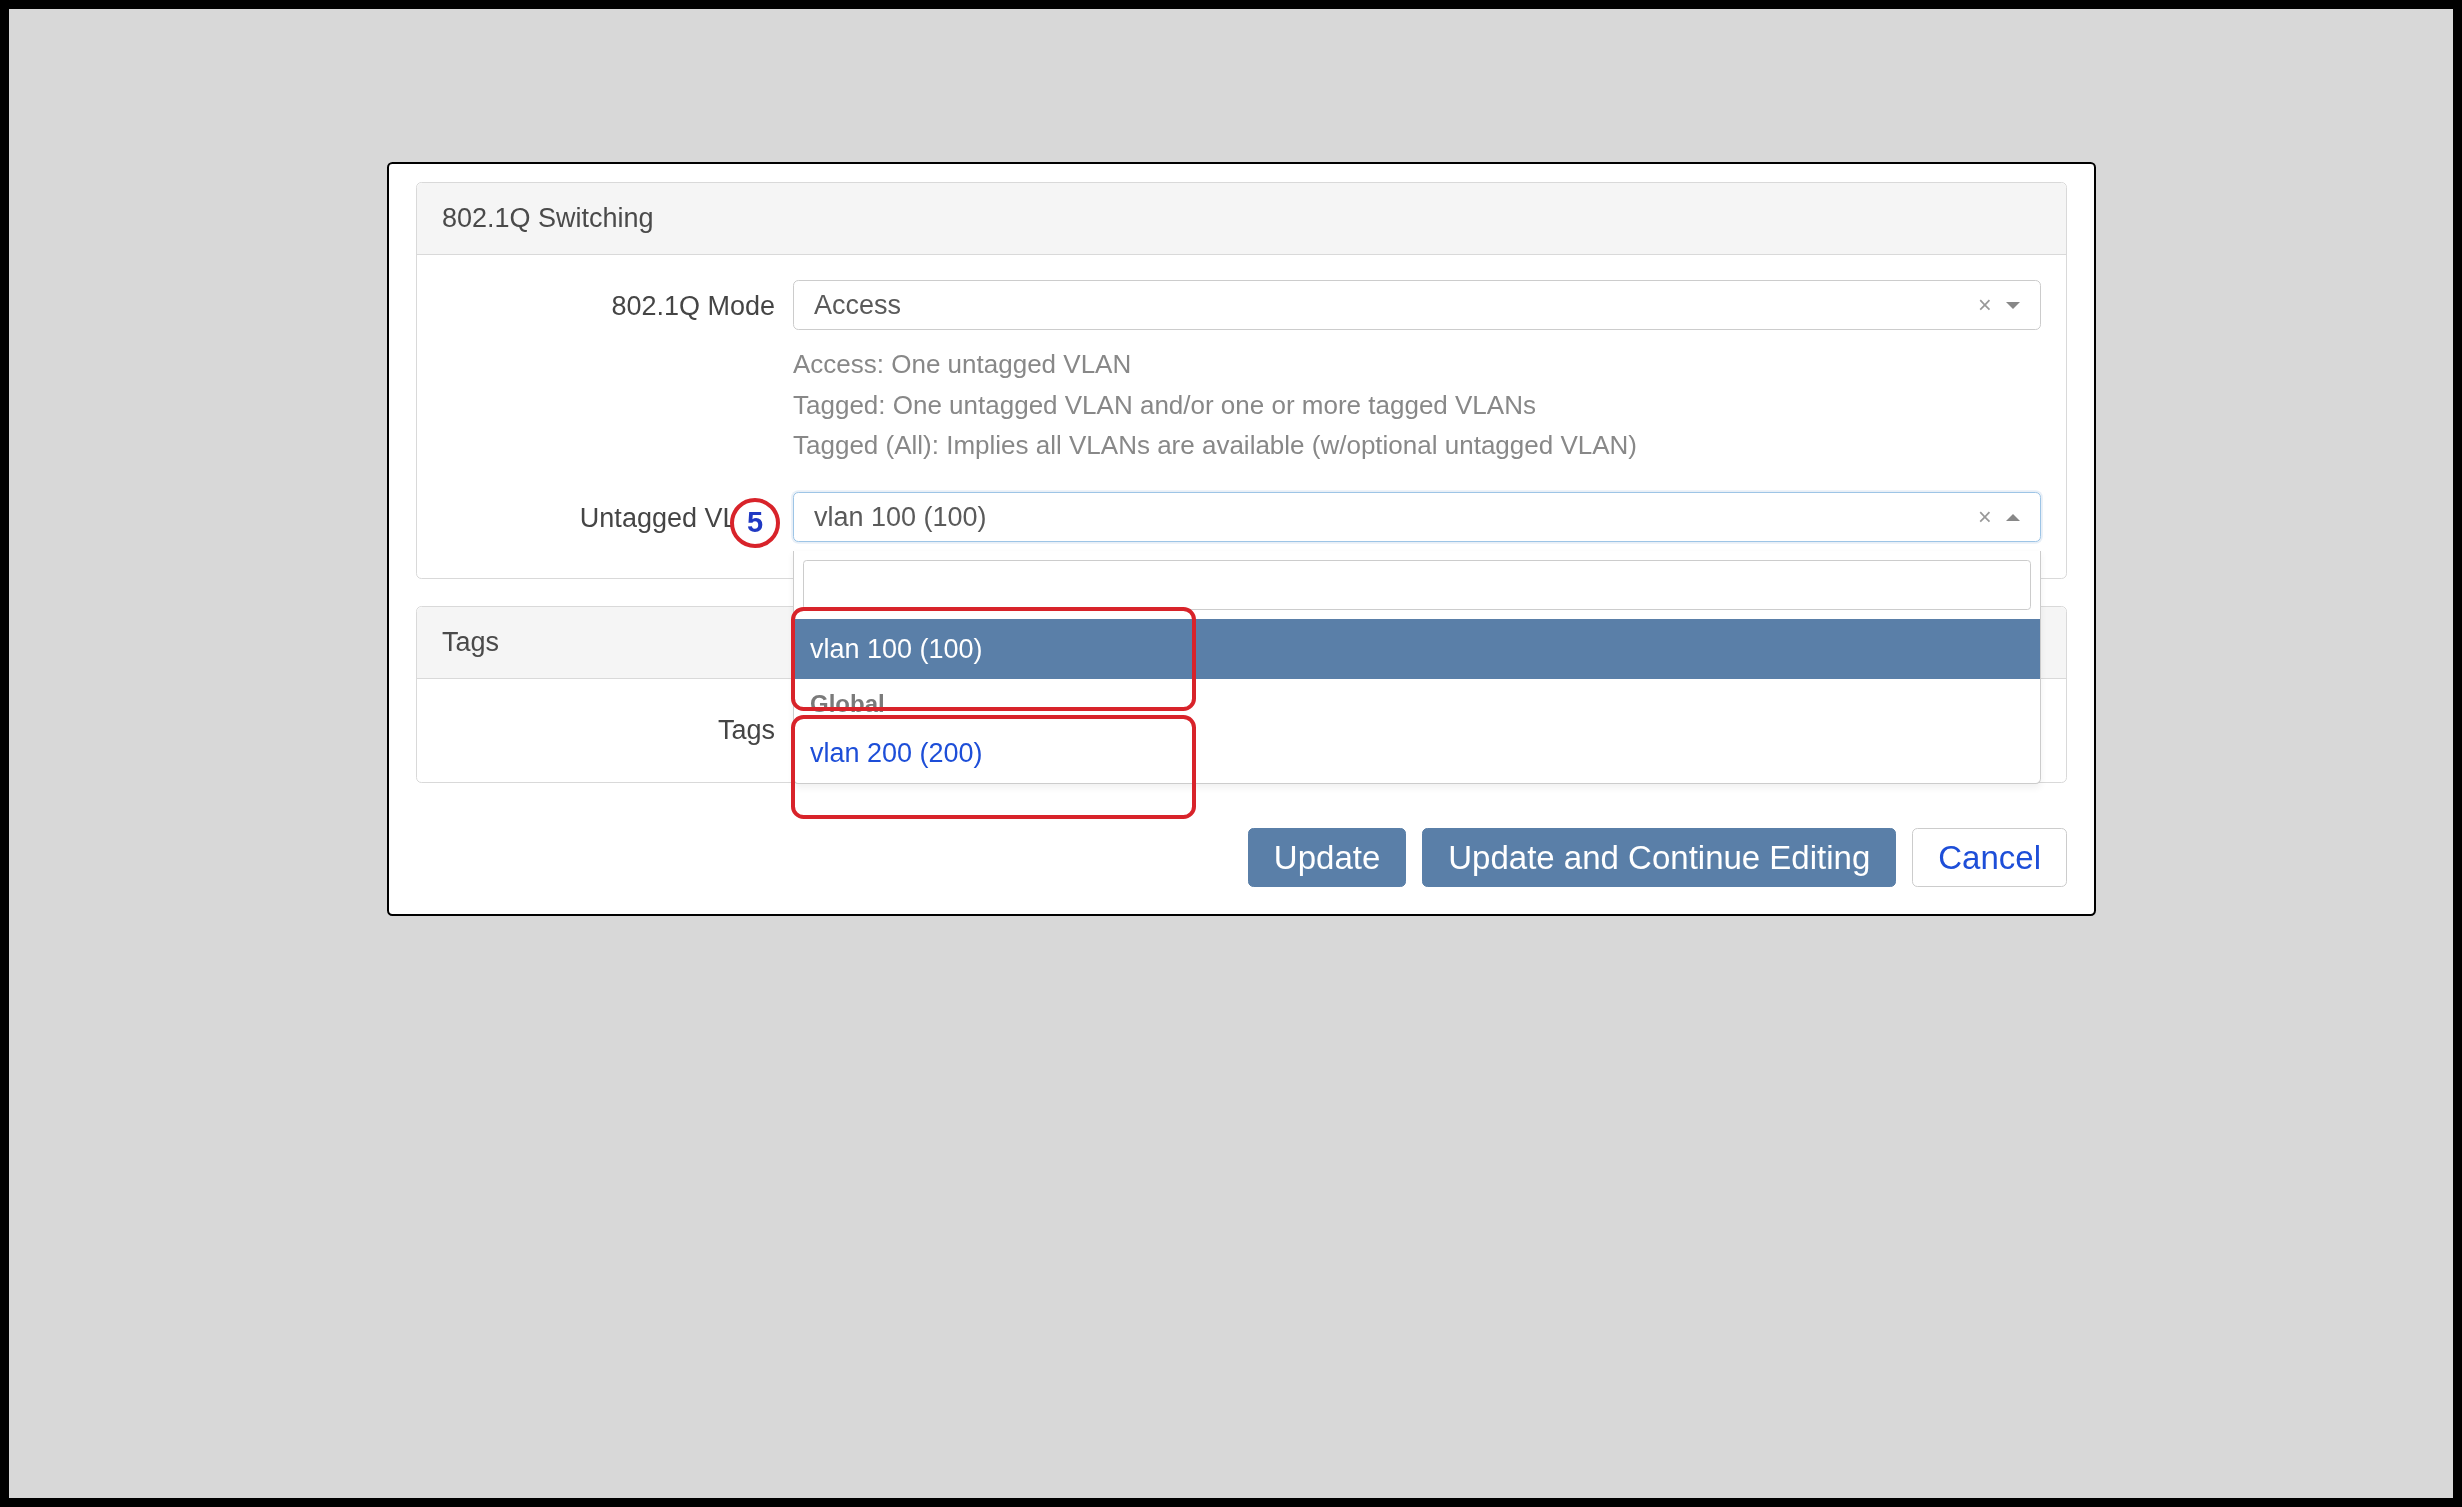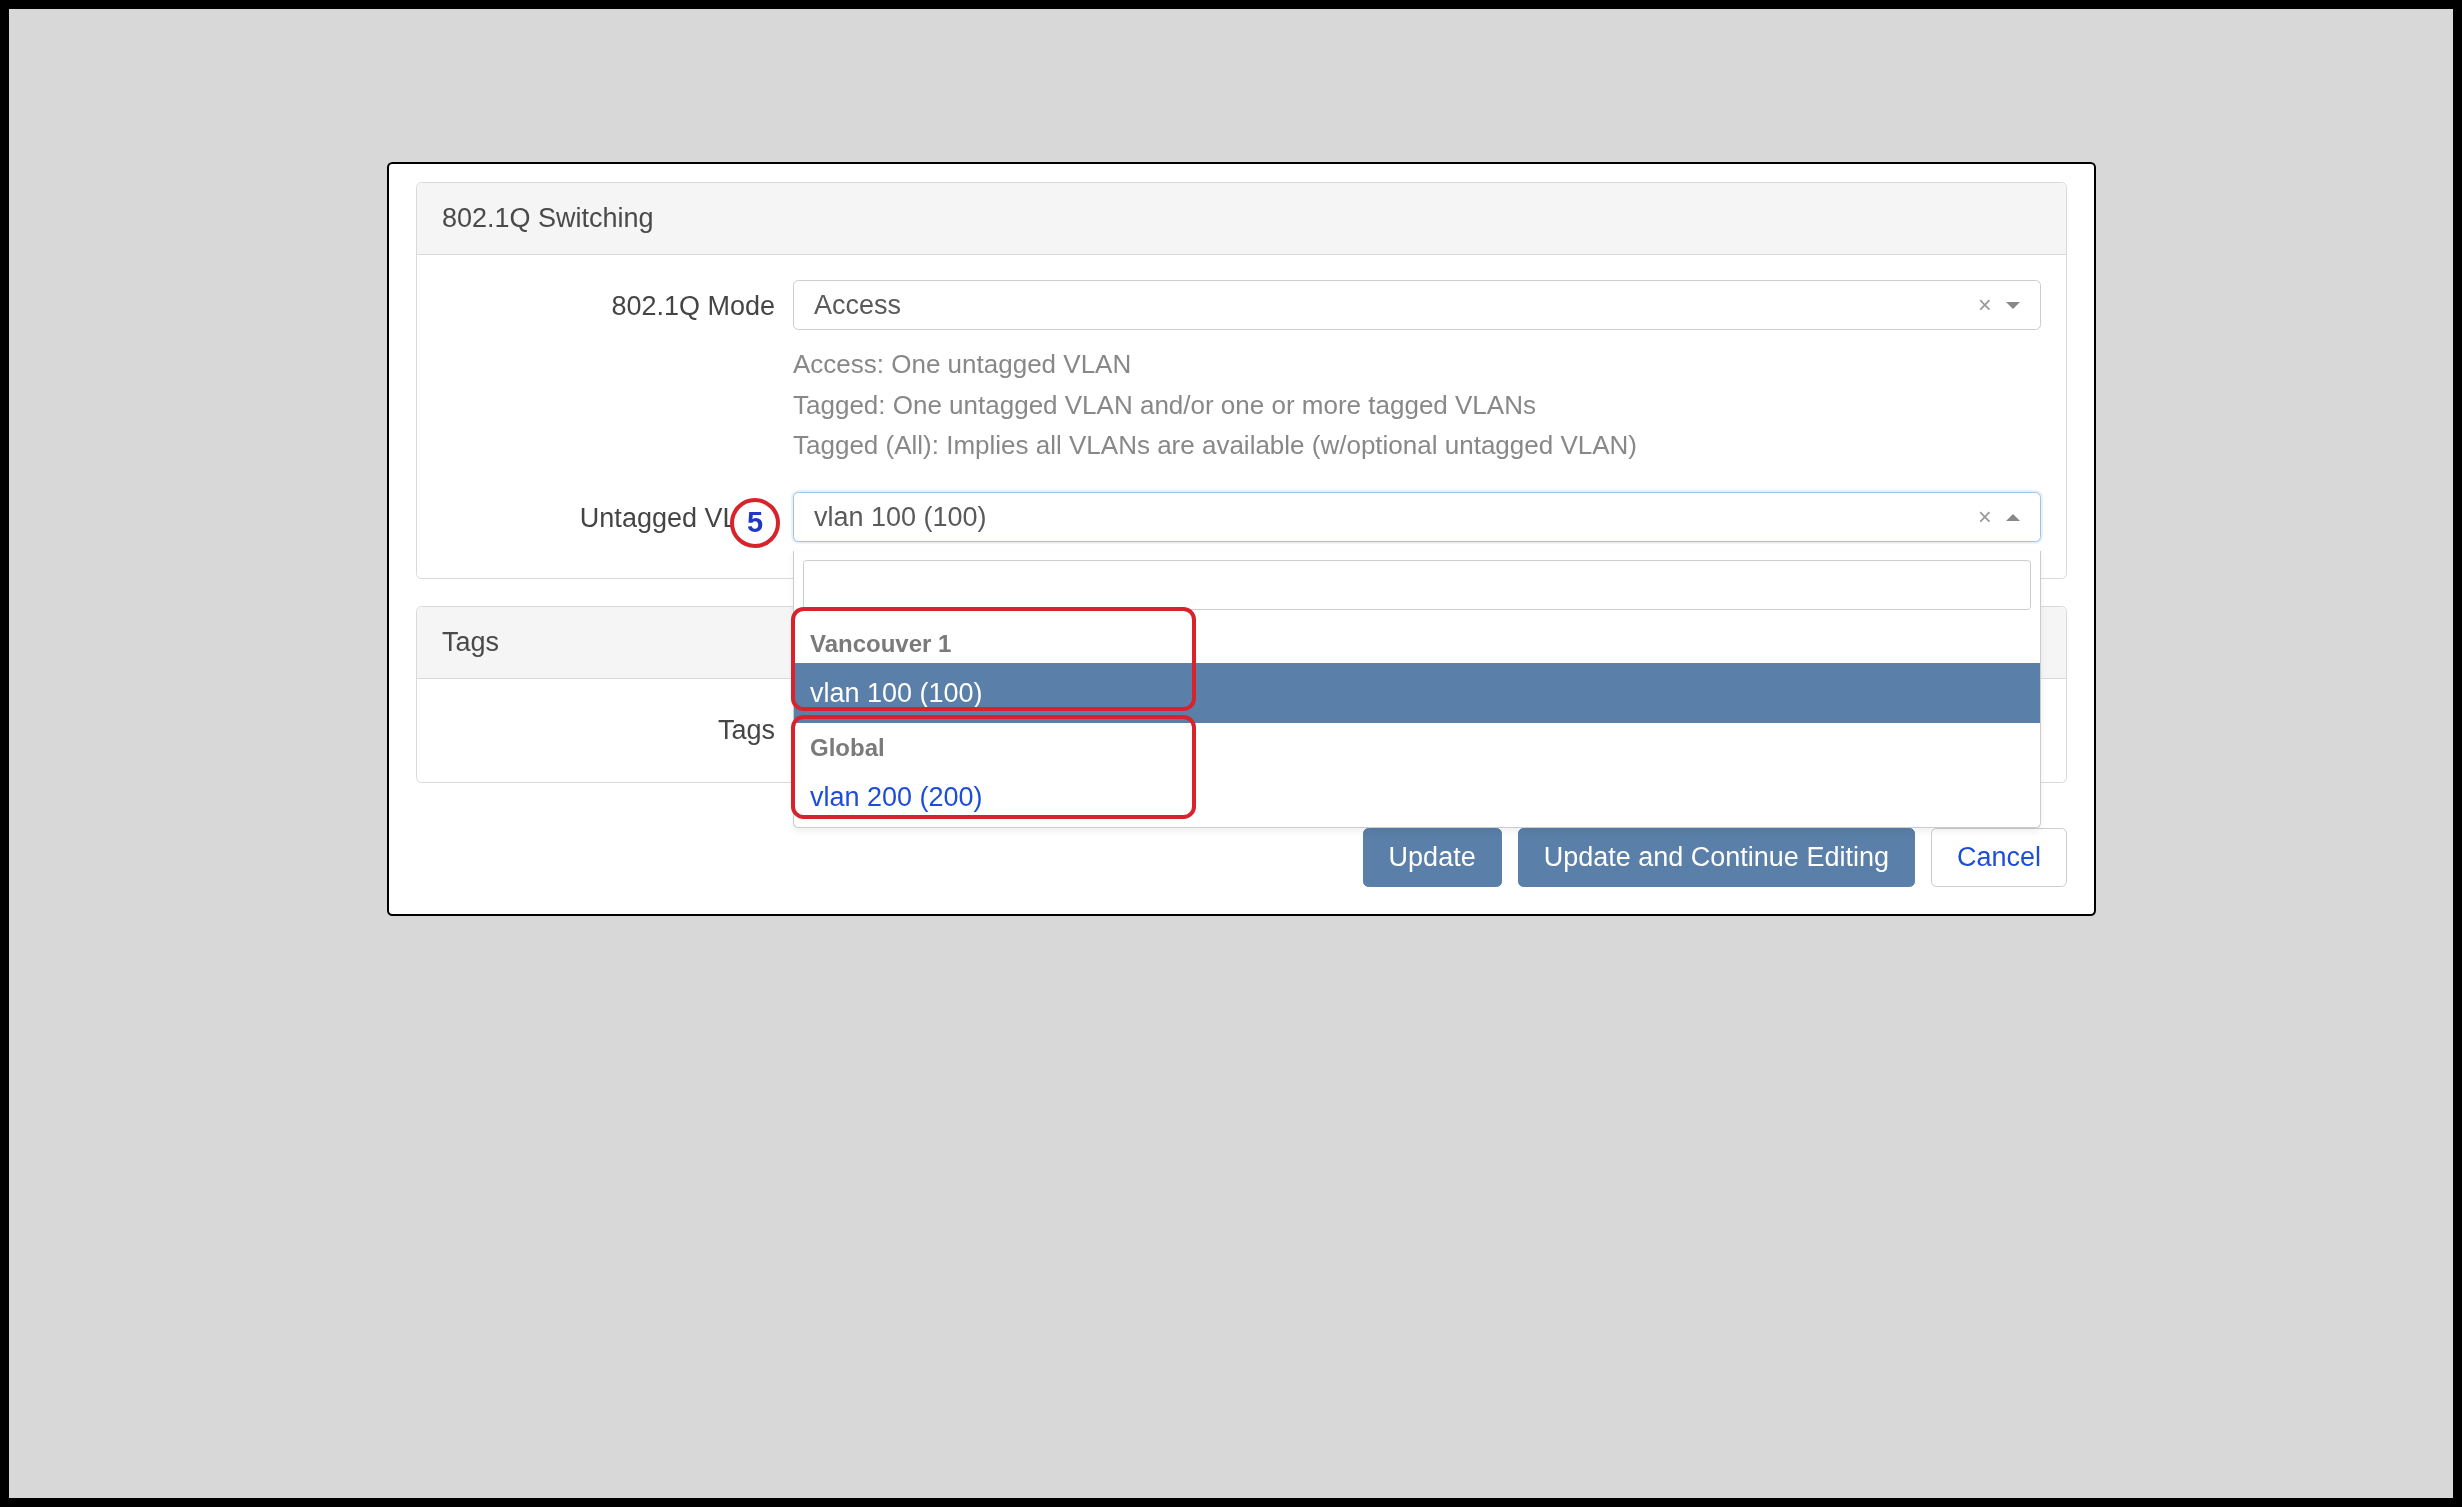--- a/index.html
+++ b/index.html
@@ -158,21 +158,21 @@
     }
     .footer-buttons {
       display: flex;
       justify-content: flex-end;
       gap: 16px;
       padding: 18px 27px 27px 27px;
     }
     .btn {
       height: 59px;
       border-radius: 5.4px;
-      font-size: 27px;
+      font-size: 33px;
       padding: 0 25px;
       cursor: pointer;
       border: 0.9px solid transparent;
       display: inline-flex;
       align-items: center;
       justify-content: center;
     }
     .btn-primary {
       background: #5a7fa8;
       color: #fff;
@@ -244,21 +244,20 @@
                 <span class="clear-x">×</span>
                 <span class="caret caret-up"></span>
               </span>
             </div>
 
             <div class="dropdown-panel">
               <div class="dropdown-search">
                 <input type="text" style="">
               </div>
               <div style="position:relative;">
-                <div class="group-header">Vancouver 1</div>
                 <div class="option-item selected">vlan 100 (100)</div>
               </div>
               <div style="position:relative;">
                 <div class="group-header">Global</div>
                 <div class="option-item">vlan 200 (200)</div>
               </div>
             </div>
 
             <div class="step-badge" style="left:-63px; top:5.4px;">
               <span>5</span>

